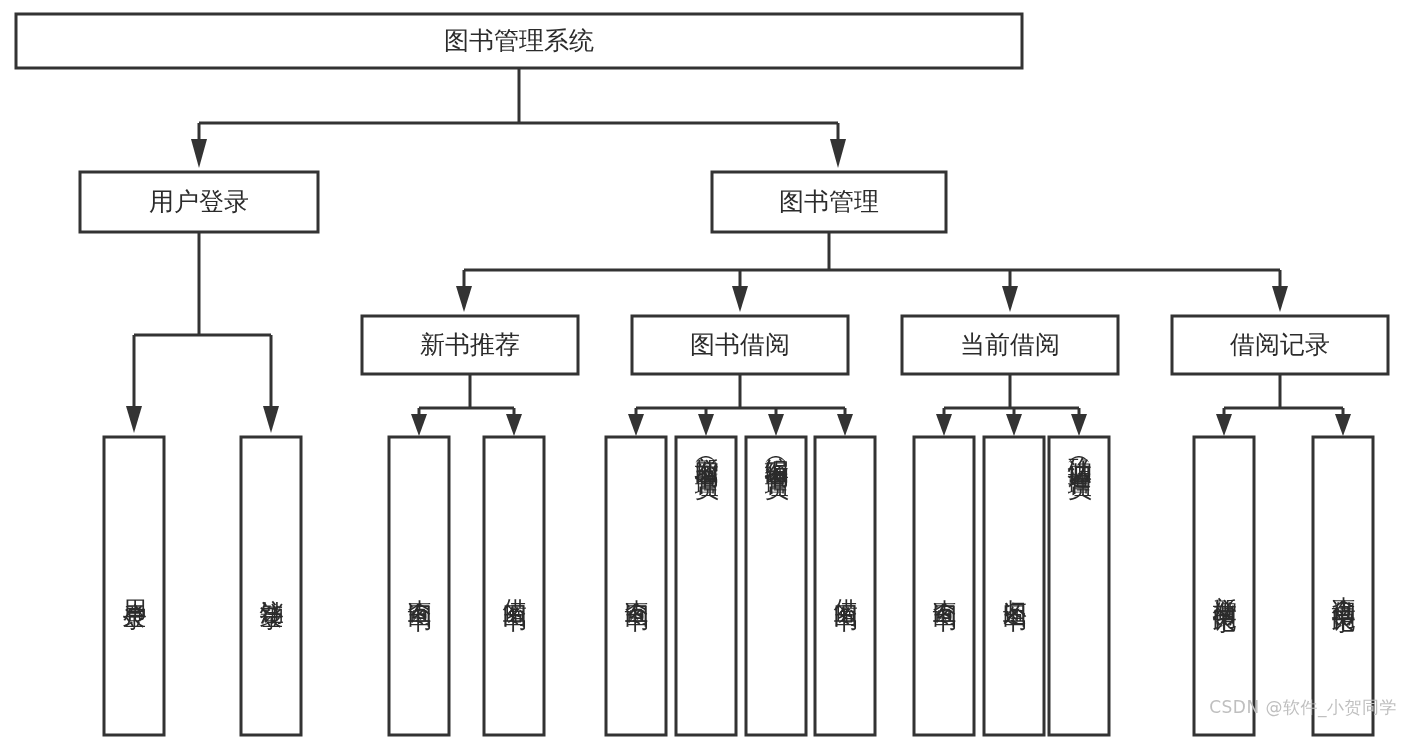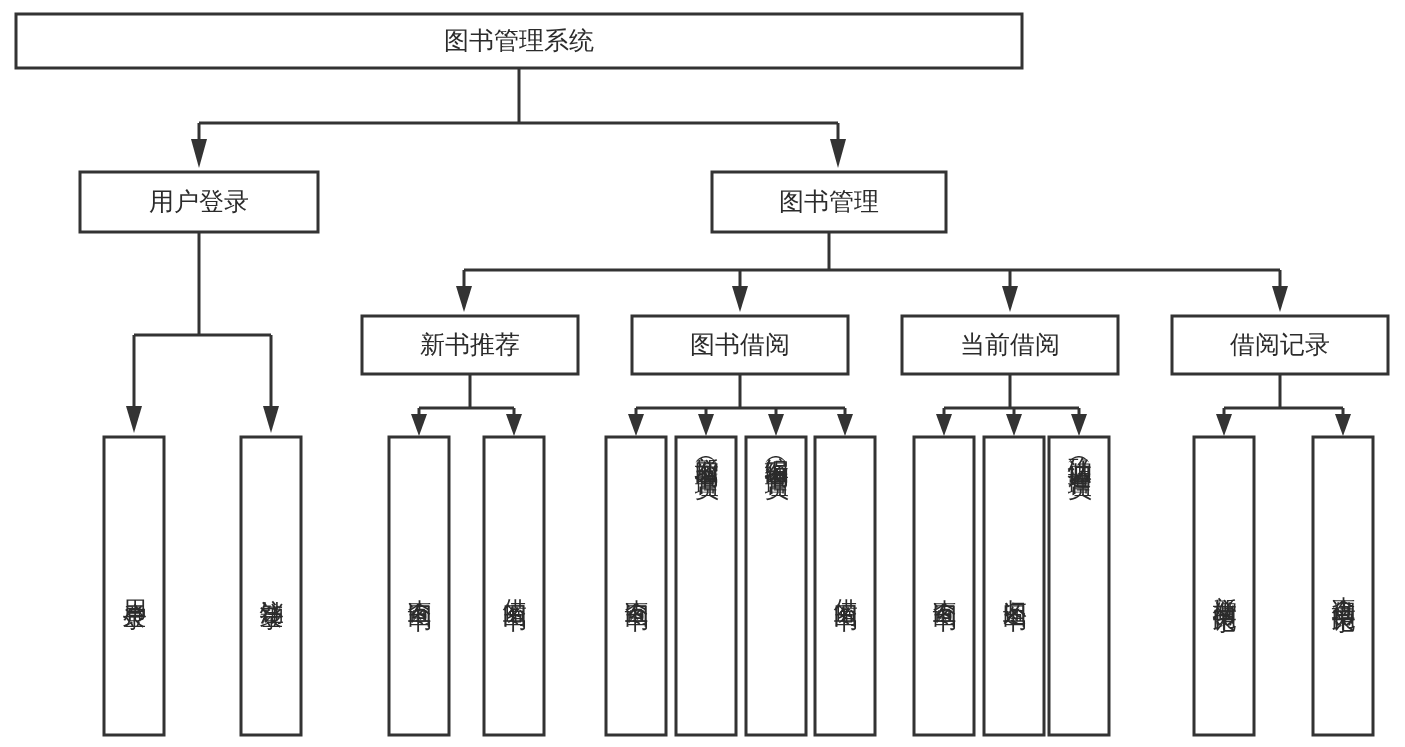--- a/index.html
+++ b/index.html
@@ -261,14 +261,15 @@
   </div>
 
   <div class="vertical-label-wrap" style="left:1194px; top:437px; width:60px; height:298px;">
     <span class="vertical-label">新增借阅记录</span>
   </div>
 
   <div class="vertical-label-wrap" style="left:1313px; top:437px; width:60px; height:298px;">
     <span class="vertical-label">查询借阅记录</span>
   </div>
 
+  <div class="watermark">CSDN @软件_小贺同学</div>
 
 </div>
 
 </body></html>

